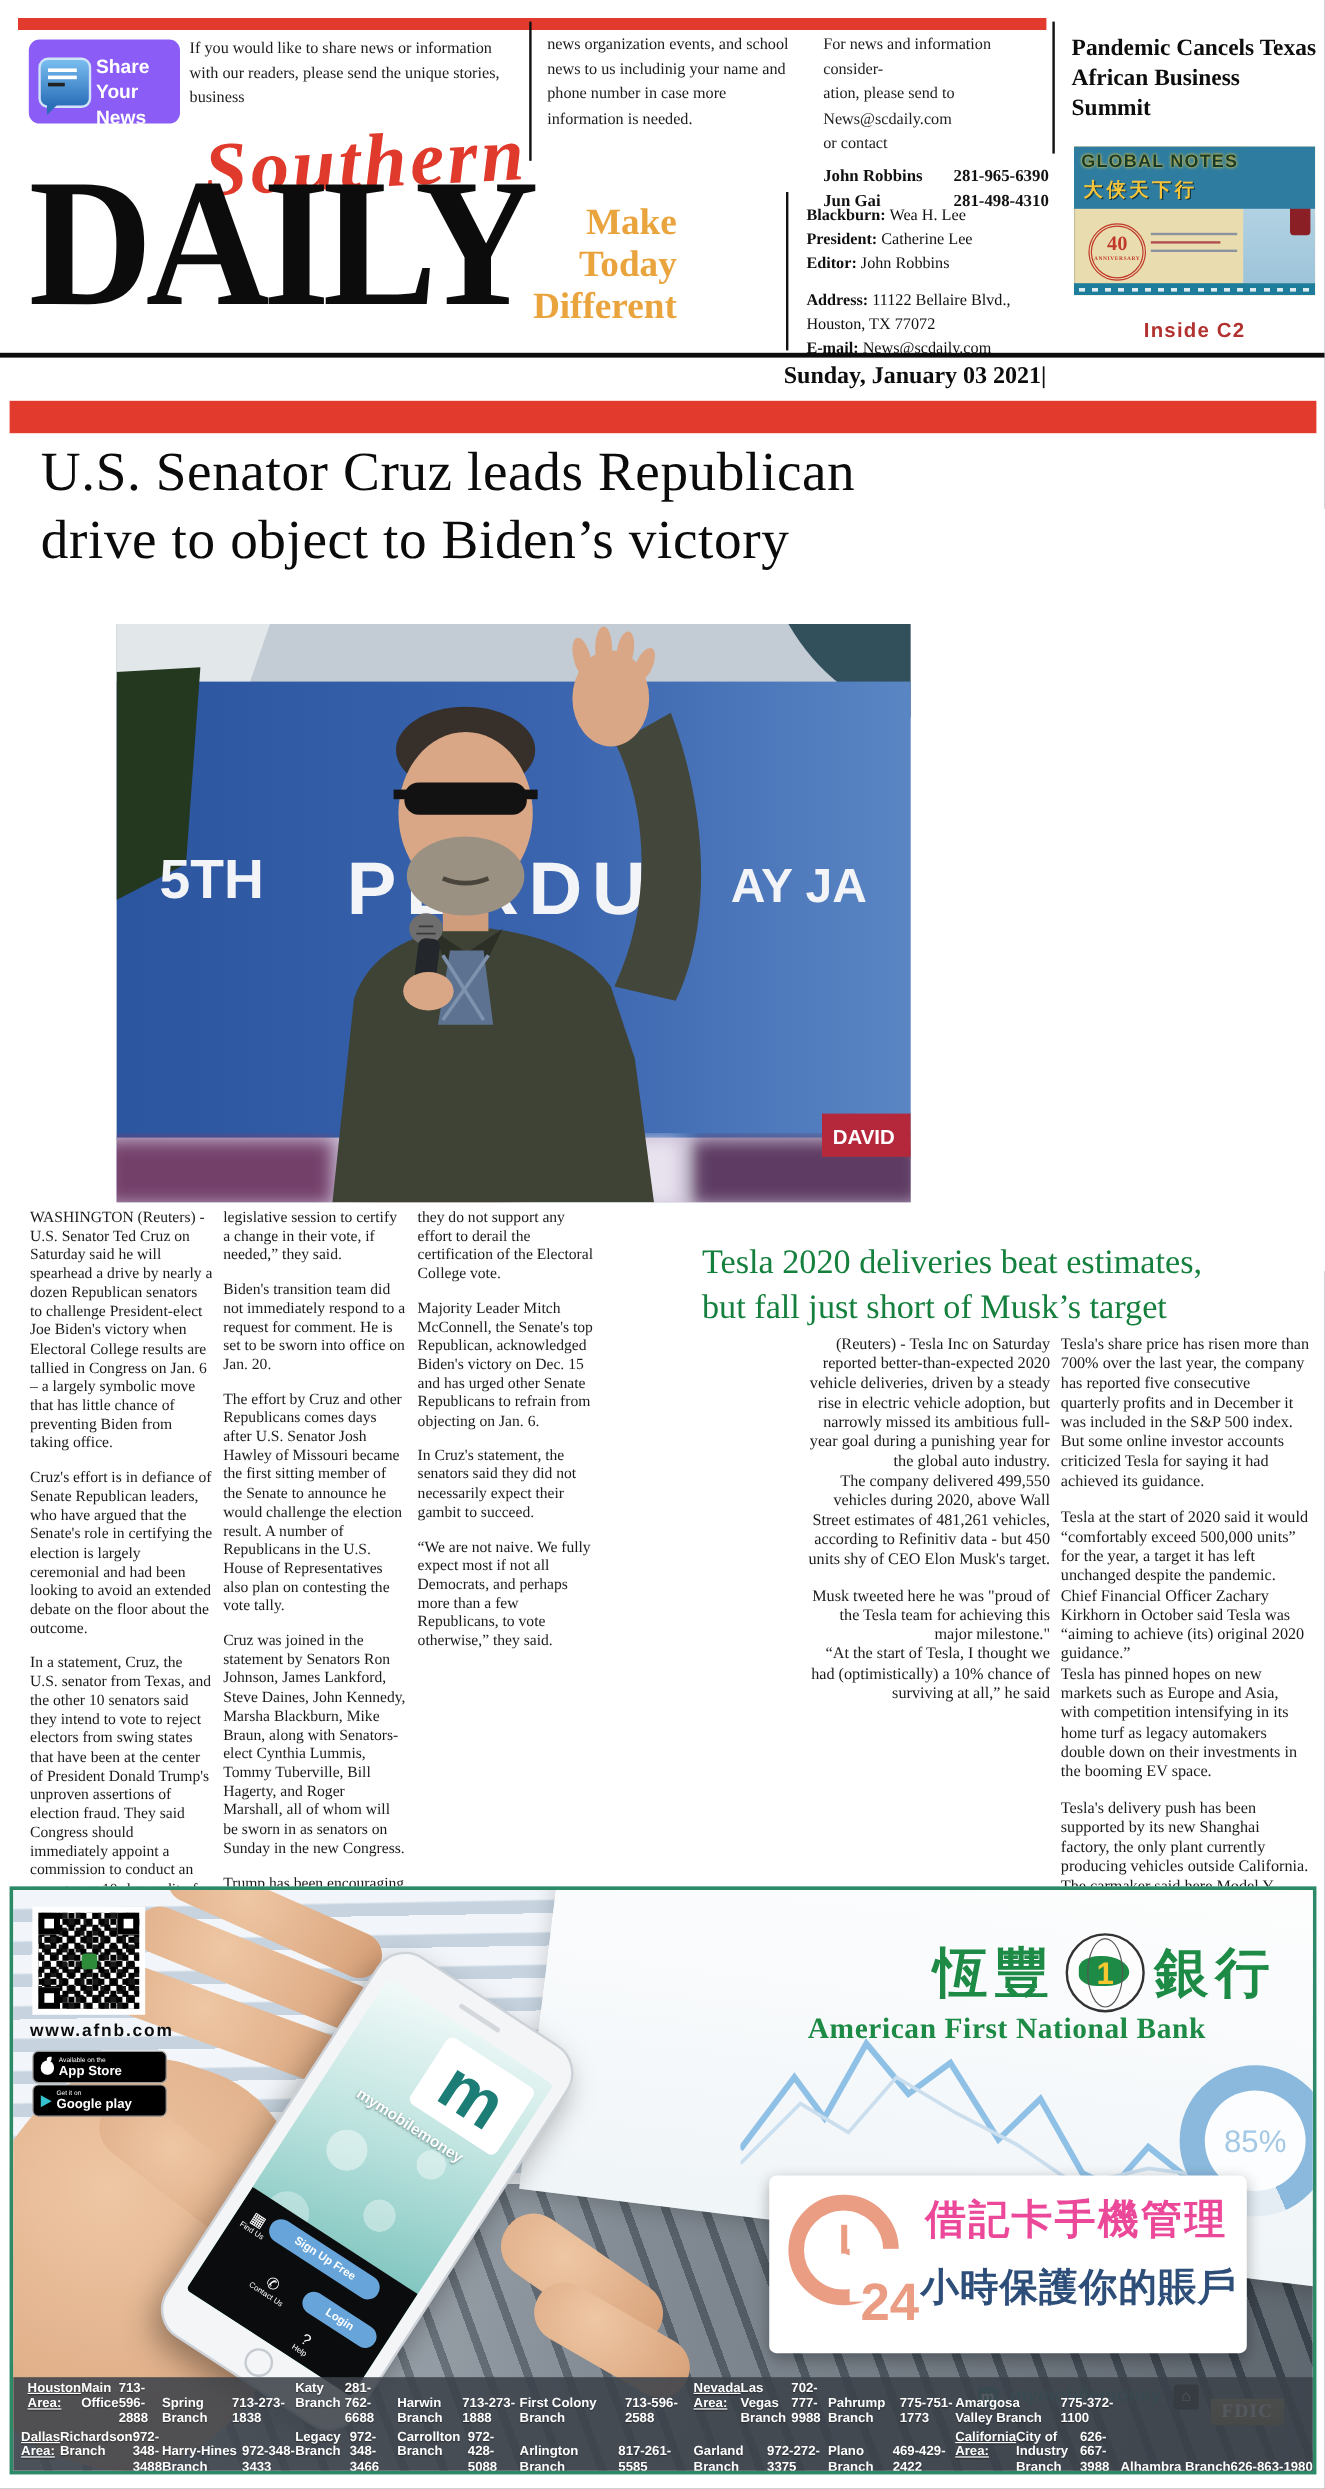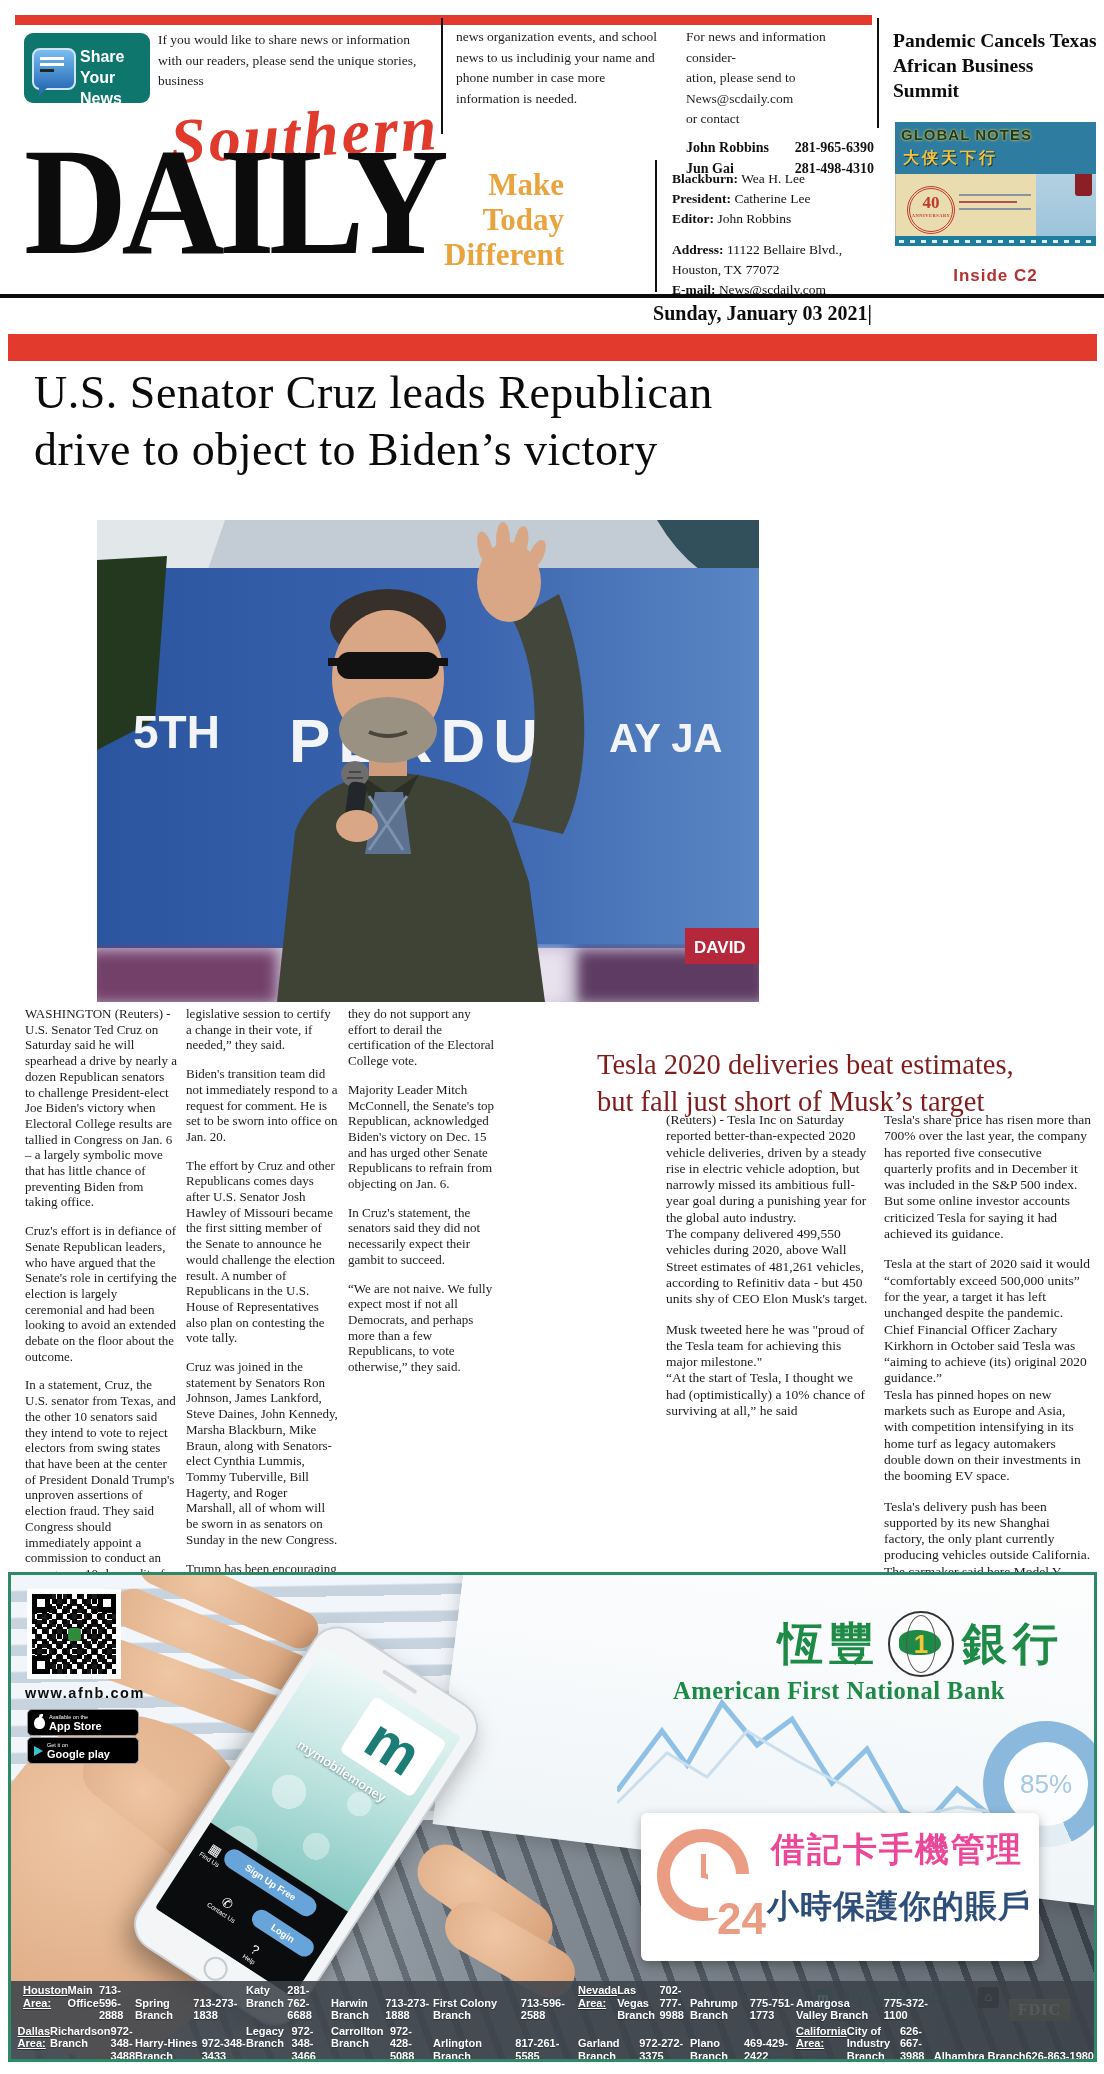--- a/index.html
+++ b/index.html
@@ -8,21 +8,21 @@
   .abs{position:absolute;}
   .pre{white-space:pre-line;}
 
   
   .topbar{left:15px;top:15px;width:857px;height:10px;background:#e23b2e;}
   .vline{width:2px;background:#111;}
   .v1{left:441px;top:18px;height:116px;}
   .v2{left:877px;top:18px;height:110px;}
   .v3{left:655px;top:160px;height:132px;}
 
-  .share-badge{left:24px;top:33px;width:126px;height:70px;background:#0f766e;border-radius:9px;}
+  .share-badge{left:24px;top:33px;width:126px;height:70px;background:#8b5cf6;border-radius:9px;}
   .share-icon{position:absolute;left:8px;top:15px;width:40px;height:38px;
       background:linear-gradient(180deg,#79bdf0,#2a6fb8);border-radius:8px;border:2px solid #cfe4f5;}
   .share-icon i{position:absolute;left:6px;width:24px;height:3px;background:#fff;}
   .share-icon i:nth-child(1){top:7px;} .share-icon i:nth-child(2){top:13px;} .share-icon i:nth-child(3){top:19px;width:14px;background:#222;}
   .share-icon u{position:absolute;left:5px;bottom:-8px;width:10px;height:10px;background:#2a6fb8;
       clip-path:polygon(0 0,100% 0,0 100%);}
   .share-text{position:absolute;left:56px;top:13px;color:#fff;
       font-family:"Liberation Sans",sans-serif;font-weight:bold;font-size:16px;line-height:21px;}
 
   .notice{color:#1c1c1c;font-size:13.5px;line-height:20.5px;margin:0;}
@@ -74,23 +74,23 @@
 
   
   .headline{left:34px;top:364px;width:810px;margin:0;font-weight:400;font-size:46px;line-height:57px;color:#0b0b0b;letter-spacing:.5px;}
   .photo{left:97px;top:520px;width:662px;height:482px;background:#b9c6d2;overflow:hidden;}
   .photo svg{display:block;}
 
   .col p{margin:0 0 13px;font-size:13px;line-height:15.7px;color:#1b1b1b;white-space:pre-line;}
   .colA{left:25px;top:1006px;width:152px;}
   .colB{left:186px;top:1006px;width:153px;}
   .colC{left:348px;top:1006px;width:153px;}
-  .tesla-headline{left:585px;top:1034px;width:480px;margin:12px;font-weight:400;font-size:28.5px;line-height:37px;color:#7f1d1d;}
+  .tesla-headline{left:585px;top:1034px;width:480px;margin:0;font-weight:400;font-size:28.5px;line-height:37px;color:#15803d;}
   .tcol p{margin:0 0 14px;font-size:13.5px;line-height:16.3px;color:#1b1b1b;white-space:pre-line;}
-  .tcolA{left:666px;top:1112px;width:209px;}
+  .tcolA{left:666px;top:1112px;width:209px;text-align:right;}
   .tcolB{left:884px;top:1112px;width:208px;}
 
   
   .ad{left:8px;top:1572px;width:1089px;height:490px;border:3px solid #2c8a66;box-sizing:border-box;
       overflow:hidden;background:#dfe7ee;}
   .ad-stripes{left:0;top:0;right:0;height:295px;
       background:repeating-linear-gradient(179deg,#f2f6fa 0 15px,#c7d4e0 17px 27px);}
   .ad-desk{left:0;right:0;top:245px;bottom:0;
       background:linear-gradient(100deg,#b7bfc7,#707a84 45%,#434c56);}
   .ad-desk::after{content:"";position:absolute;inset:0;

